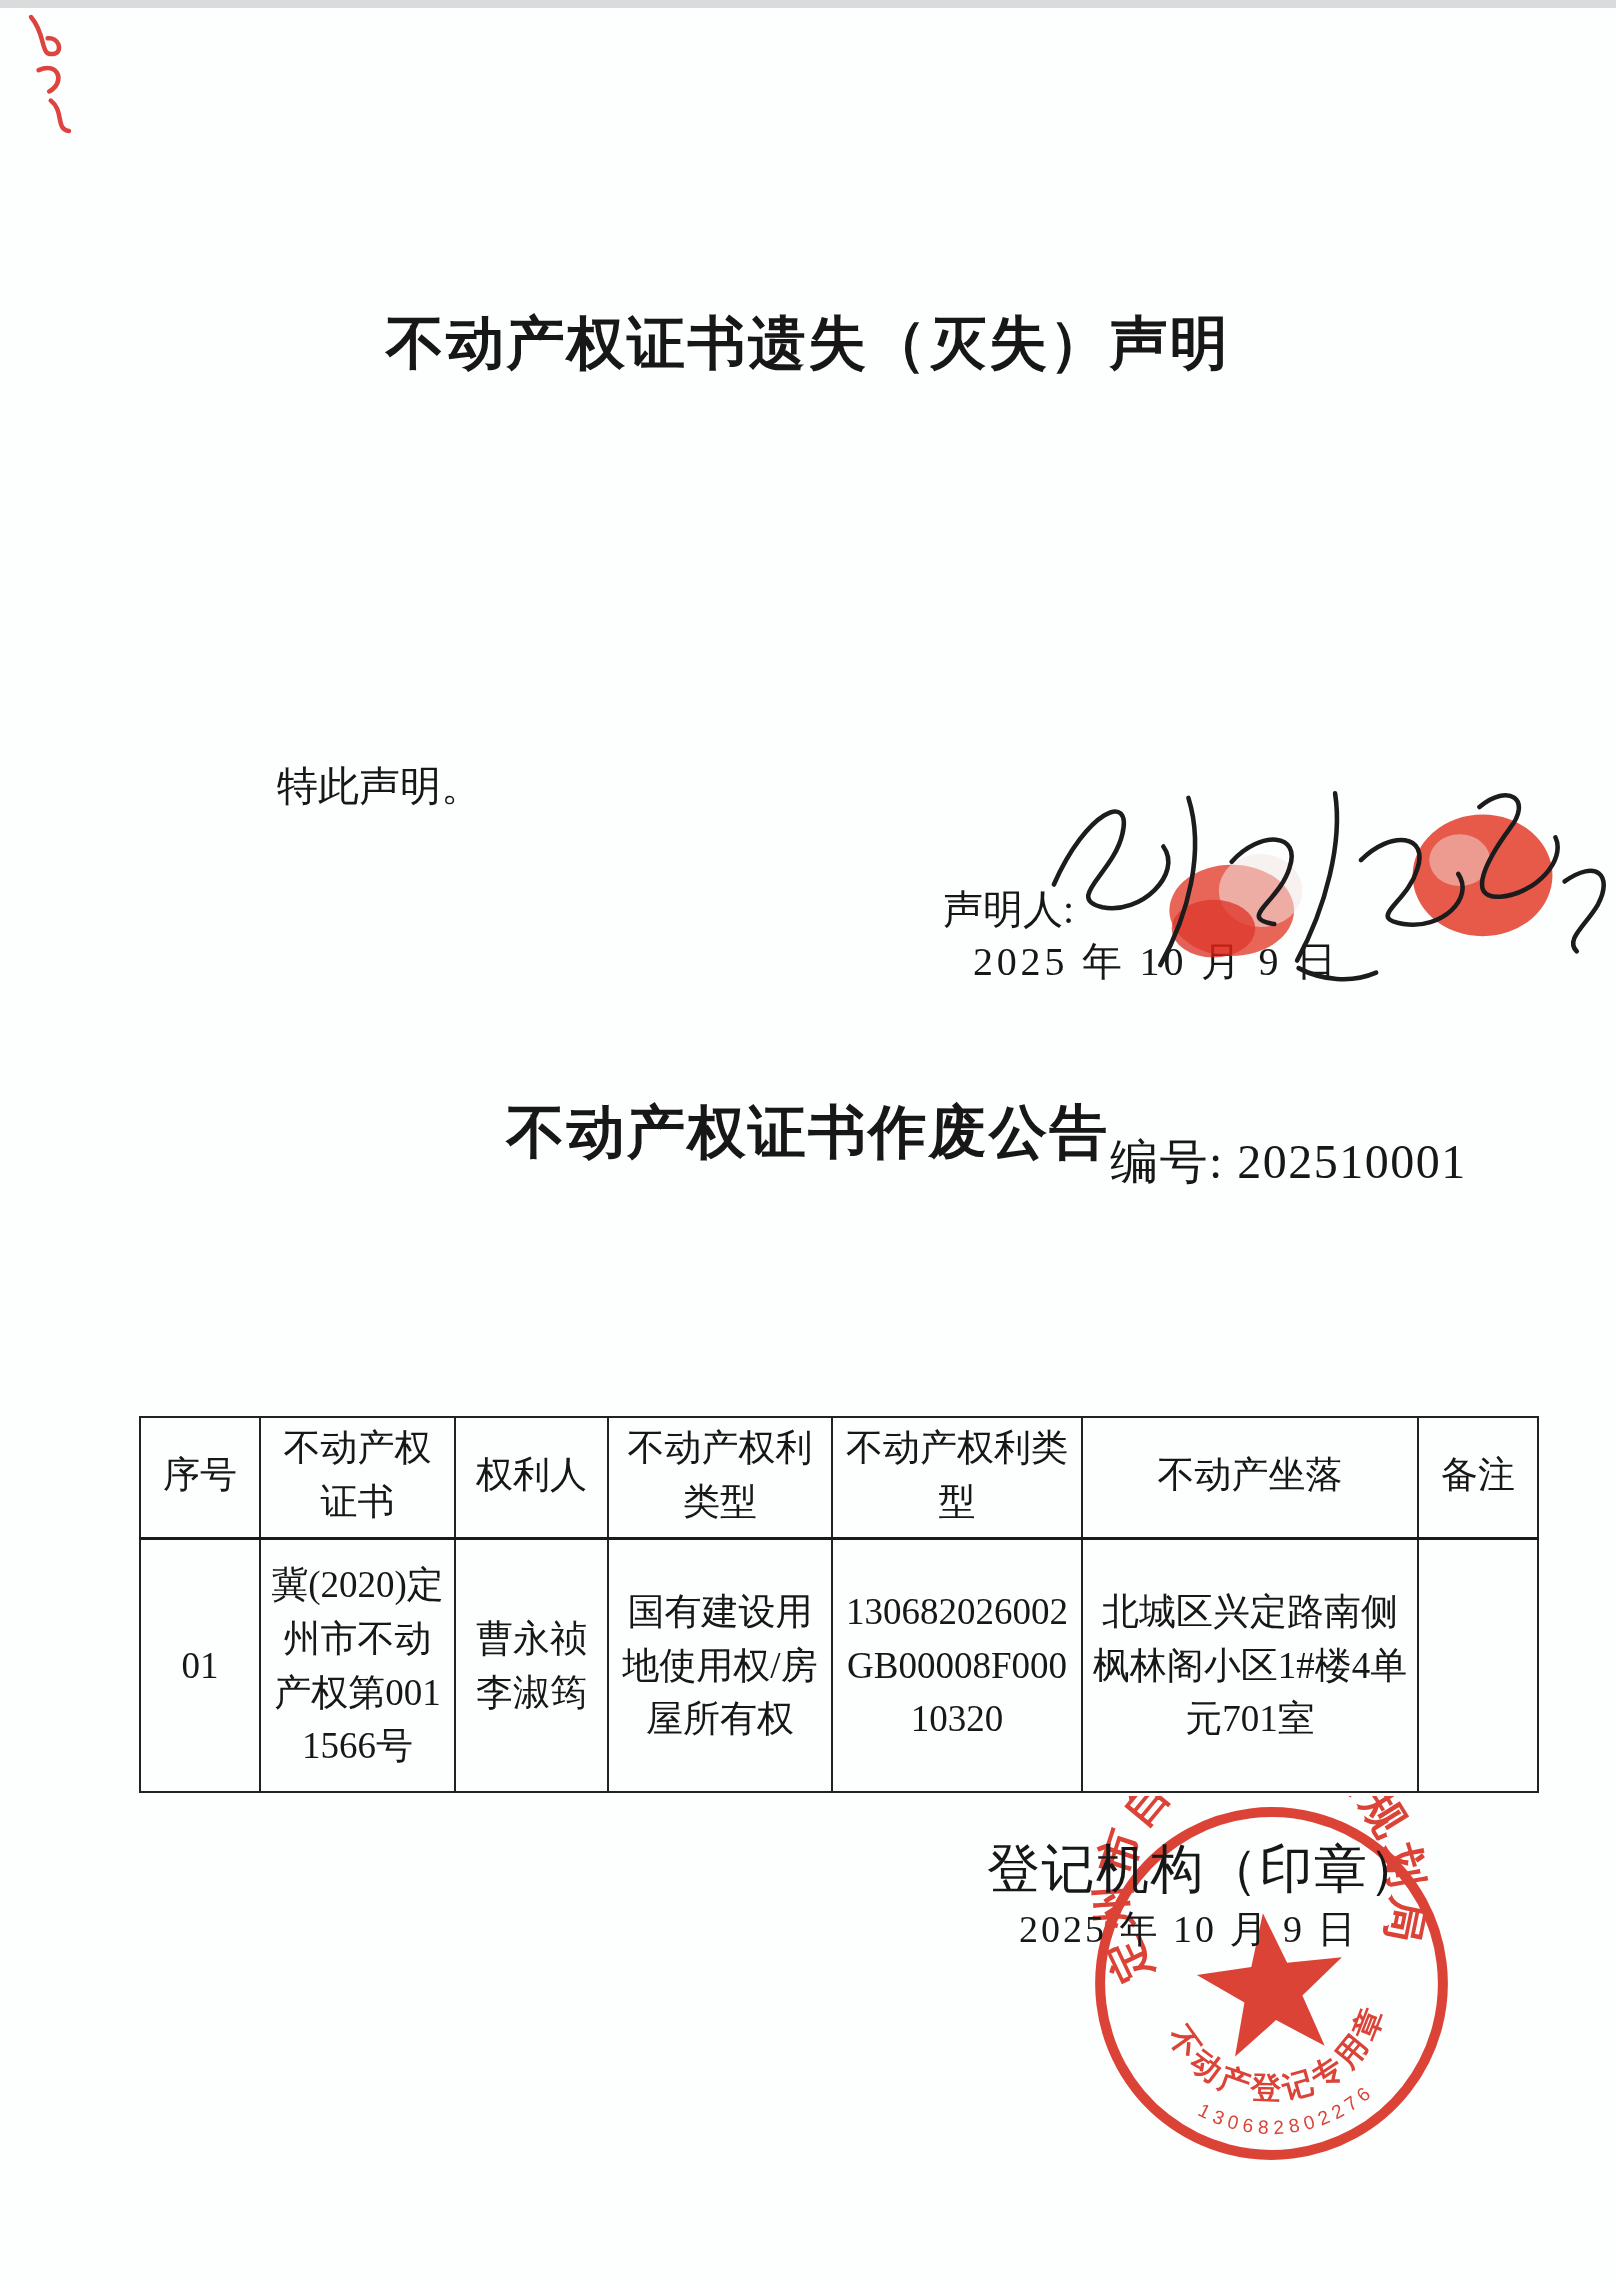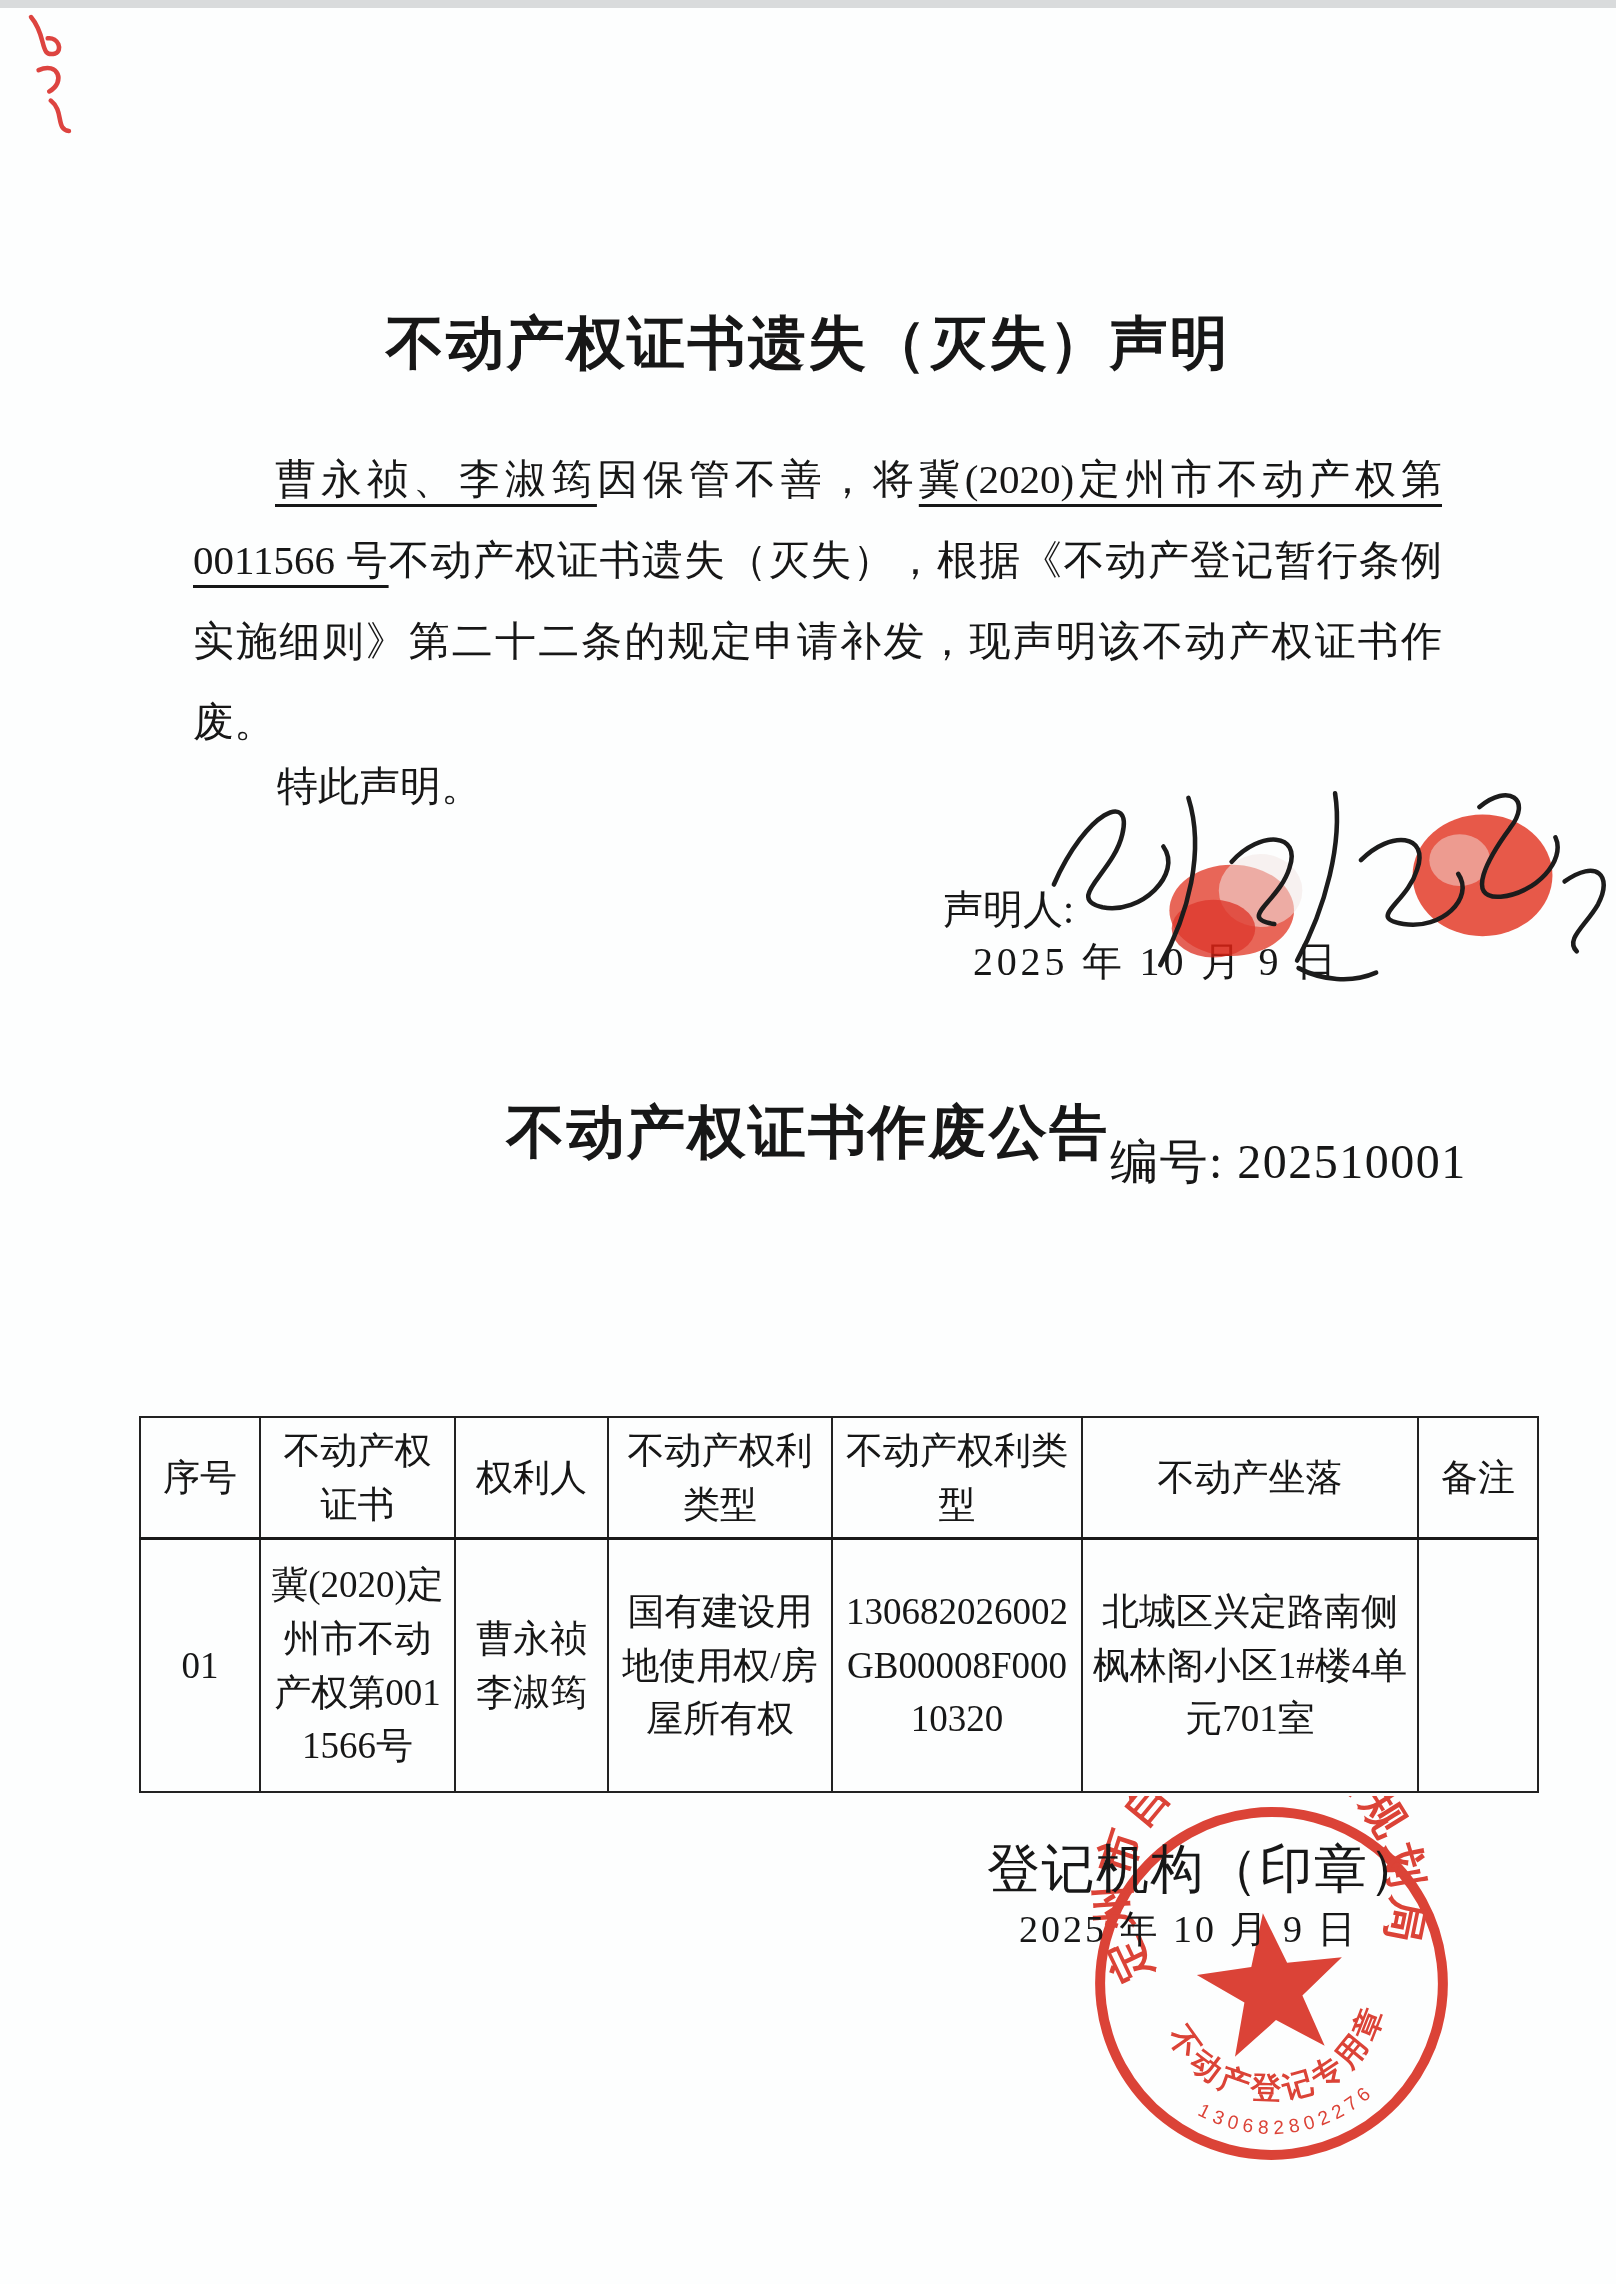--- a/index.html
+++ b/index.html
@@ -33,21 +33,21 @@
   #cert-table{
     position:absolute;left:139px;top:1408px;width:1399px;
     border-collapse:collapse;table-layout:fixed;
     font-size:37px;color:#171717;
   }
   #cert-table th,#cert-table td{
     border:2.3px solid #222;padding:6px 9px;
     text-align:center;vertical-align:middle;
     font-weight:400;line-height:1.45;
   }
-  #cert-table thead tr{height:114px;}
+  #cert-table thead tr{height:114px;font-family:Liberation Mono, monospace;}
   #cert-table tbody tr{height:253px;}
   #cert-table thead{border-bottom:3.8px solid #1a1a1a;}
   td.break, th.break{word-break:break-all;}
   #regline{position:absolute;left:987px;top:1826px;font-size:53px;letter-spacing:1.5px;z-index:3;}
   #date2{position:absolute;left:1019px;top:1896px;font-size:38px;letter-spacing:3px;z-index:3;}
   #signature-svg{position:absolute;left:1032px;top:761px;z-index:2;}
   #stamp-svg{position:absolute;left:1084px;top:1788px;z-index:2;opacity:.94;}
   #scribble-svg{position:absolute;left:17px;top:3px;z-index:1;opacity:.85;}
 </style>
 </head>
@@ -58,21 +58,20 @@
   <svg id="scribble-svg" width="69" height="129" viewBox="0 0 90 170">
     <g fill="none" stroke="#d8241f" stroke-width="6" stroke-linecap="round">
       <path d="M18 8 C40 34 28 62 50 56 C60 52 54 34 40 36"></path>
       <path d="M28 78 C54 66 64 94 42 106"></path>
       <path d="M44 118 C62 132 50 156 68 158"></path>
     </g>
   </svg>
 
   <div id="title1" class="doc-title">不动产权证书遗失（灭失）声明</div>
 
-  <div id="para1" class="para"><span class="u">曹永祯、李淑筠</span><span>因保管不善，将</span><span class="u">冀(2020)定州市不动产权第0011566 号</span><span>不动产权证书遗失（灭失），根据《不动产登记暂行条例实施细则》第二十二条的规定申请补发，现声明该不动产权证书作废。</span></div>
 
   <div id="teci">特此声明。</div>
 
   <div id="declarant-label">声明人:</div>
 
   <svg id="signature-svg" width="594" height="228" viewBox="0 0 780 300">
 
     <g opacity="0.88">
       <ellipse cx="262" cy="186" rx="82" ry="60" fill="#e23320" opacity="0.85"></ellipse>
       <ellipse cx="300" cy="160" rx="55" ry="48" fill="#f0e4e0" opacity="0.55"></ellipse>

